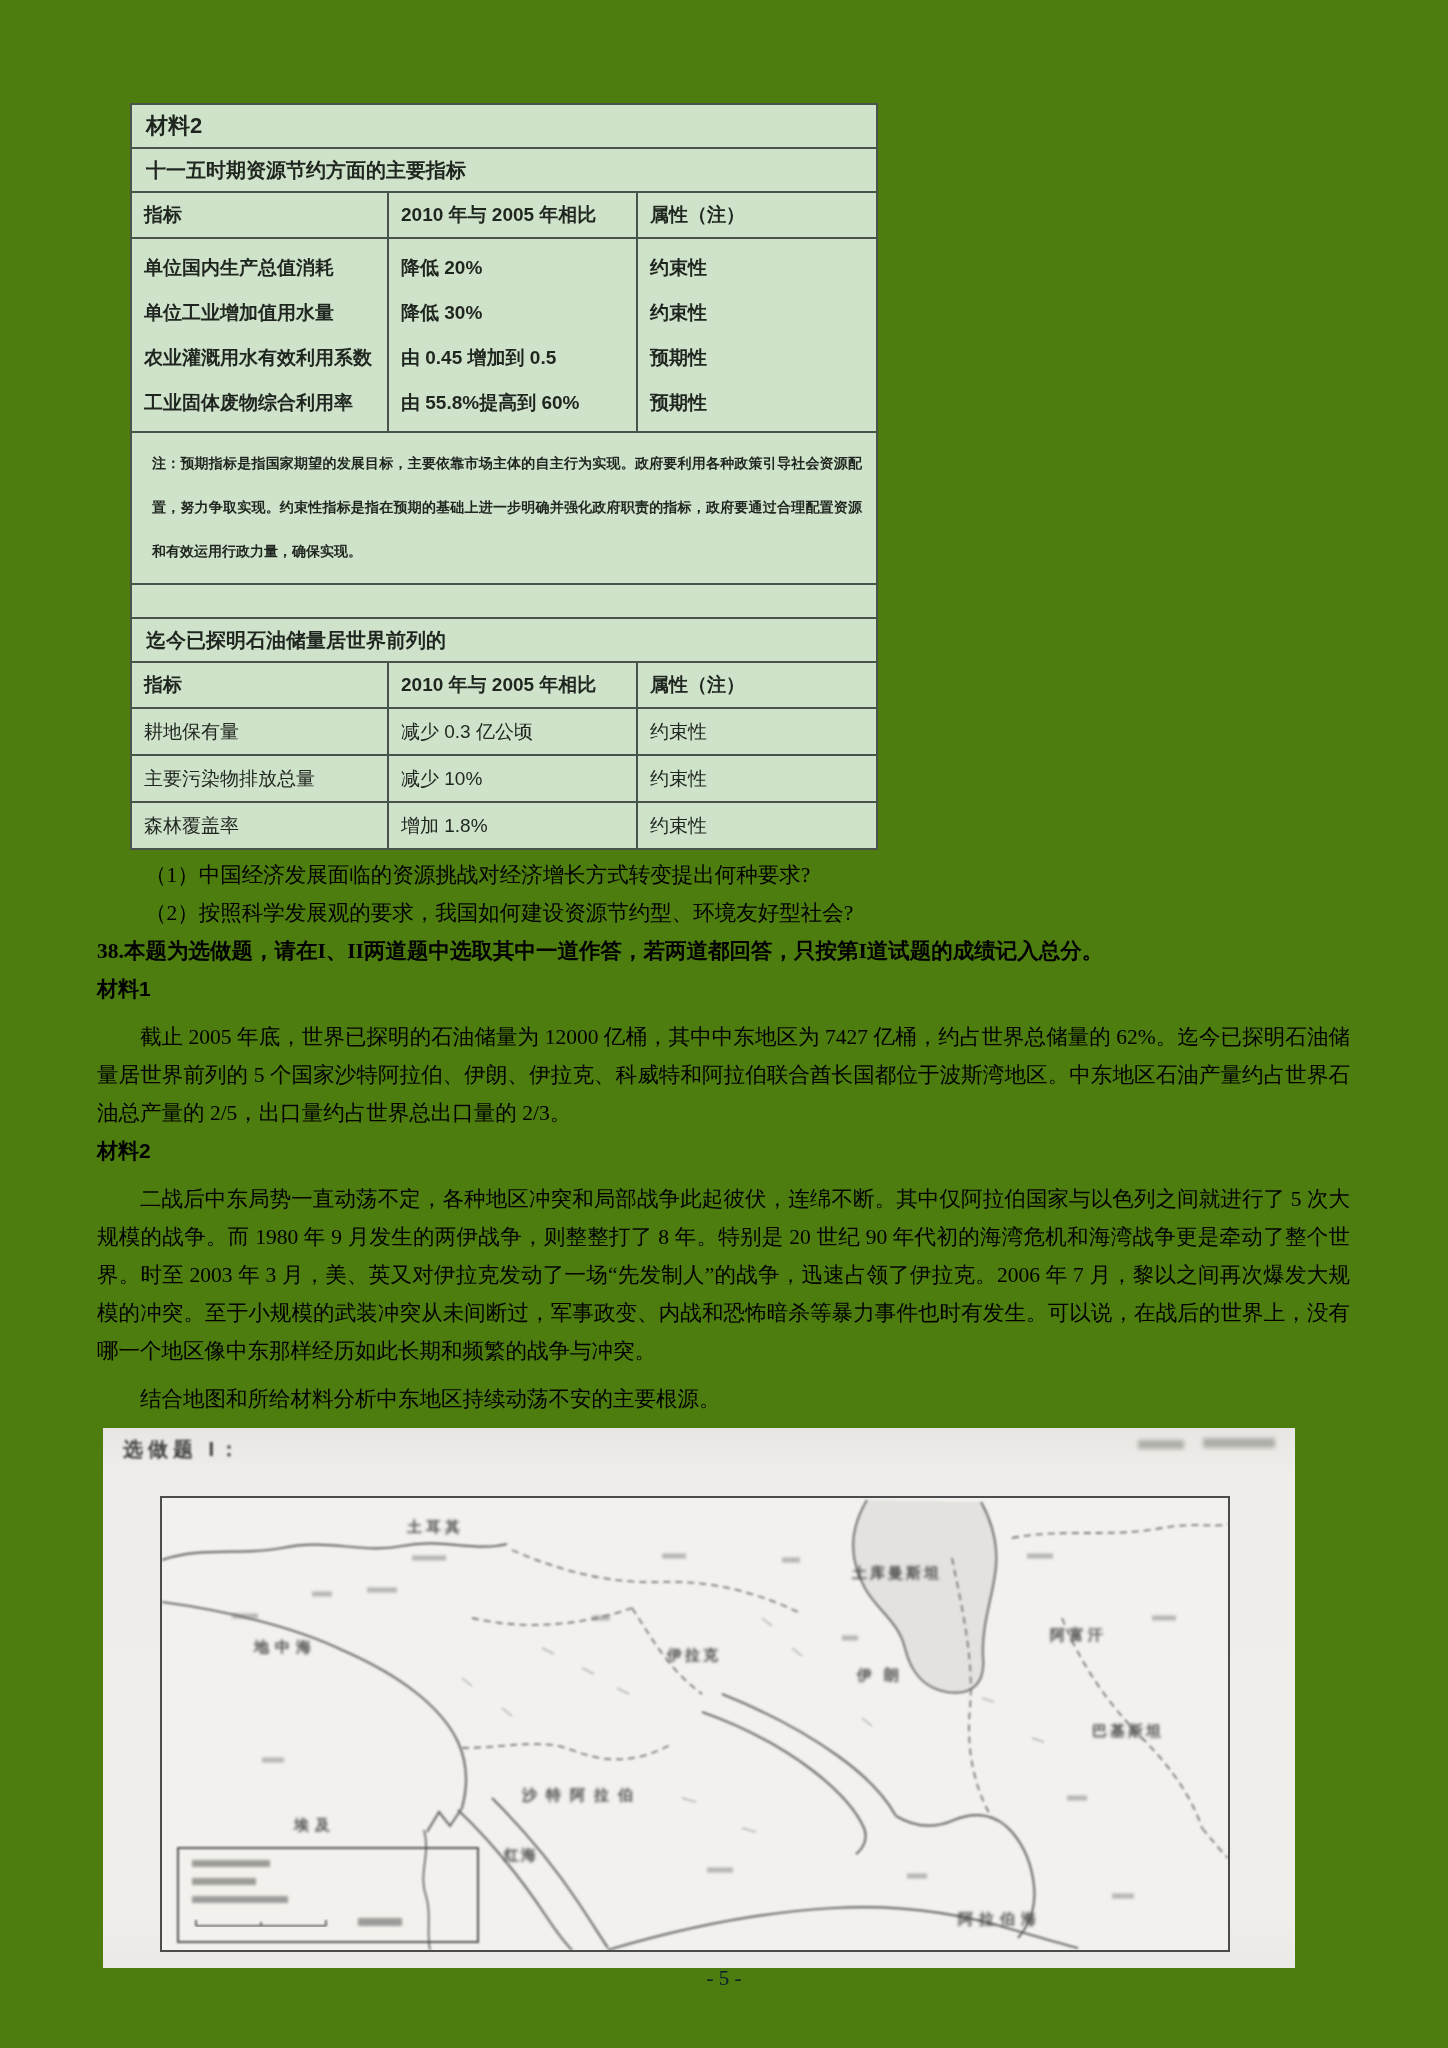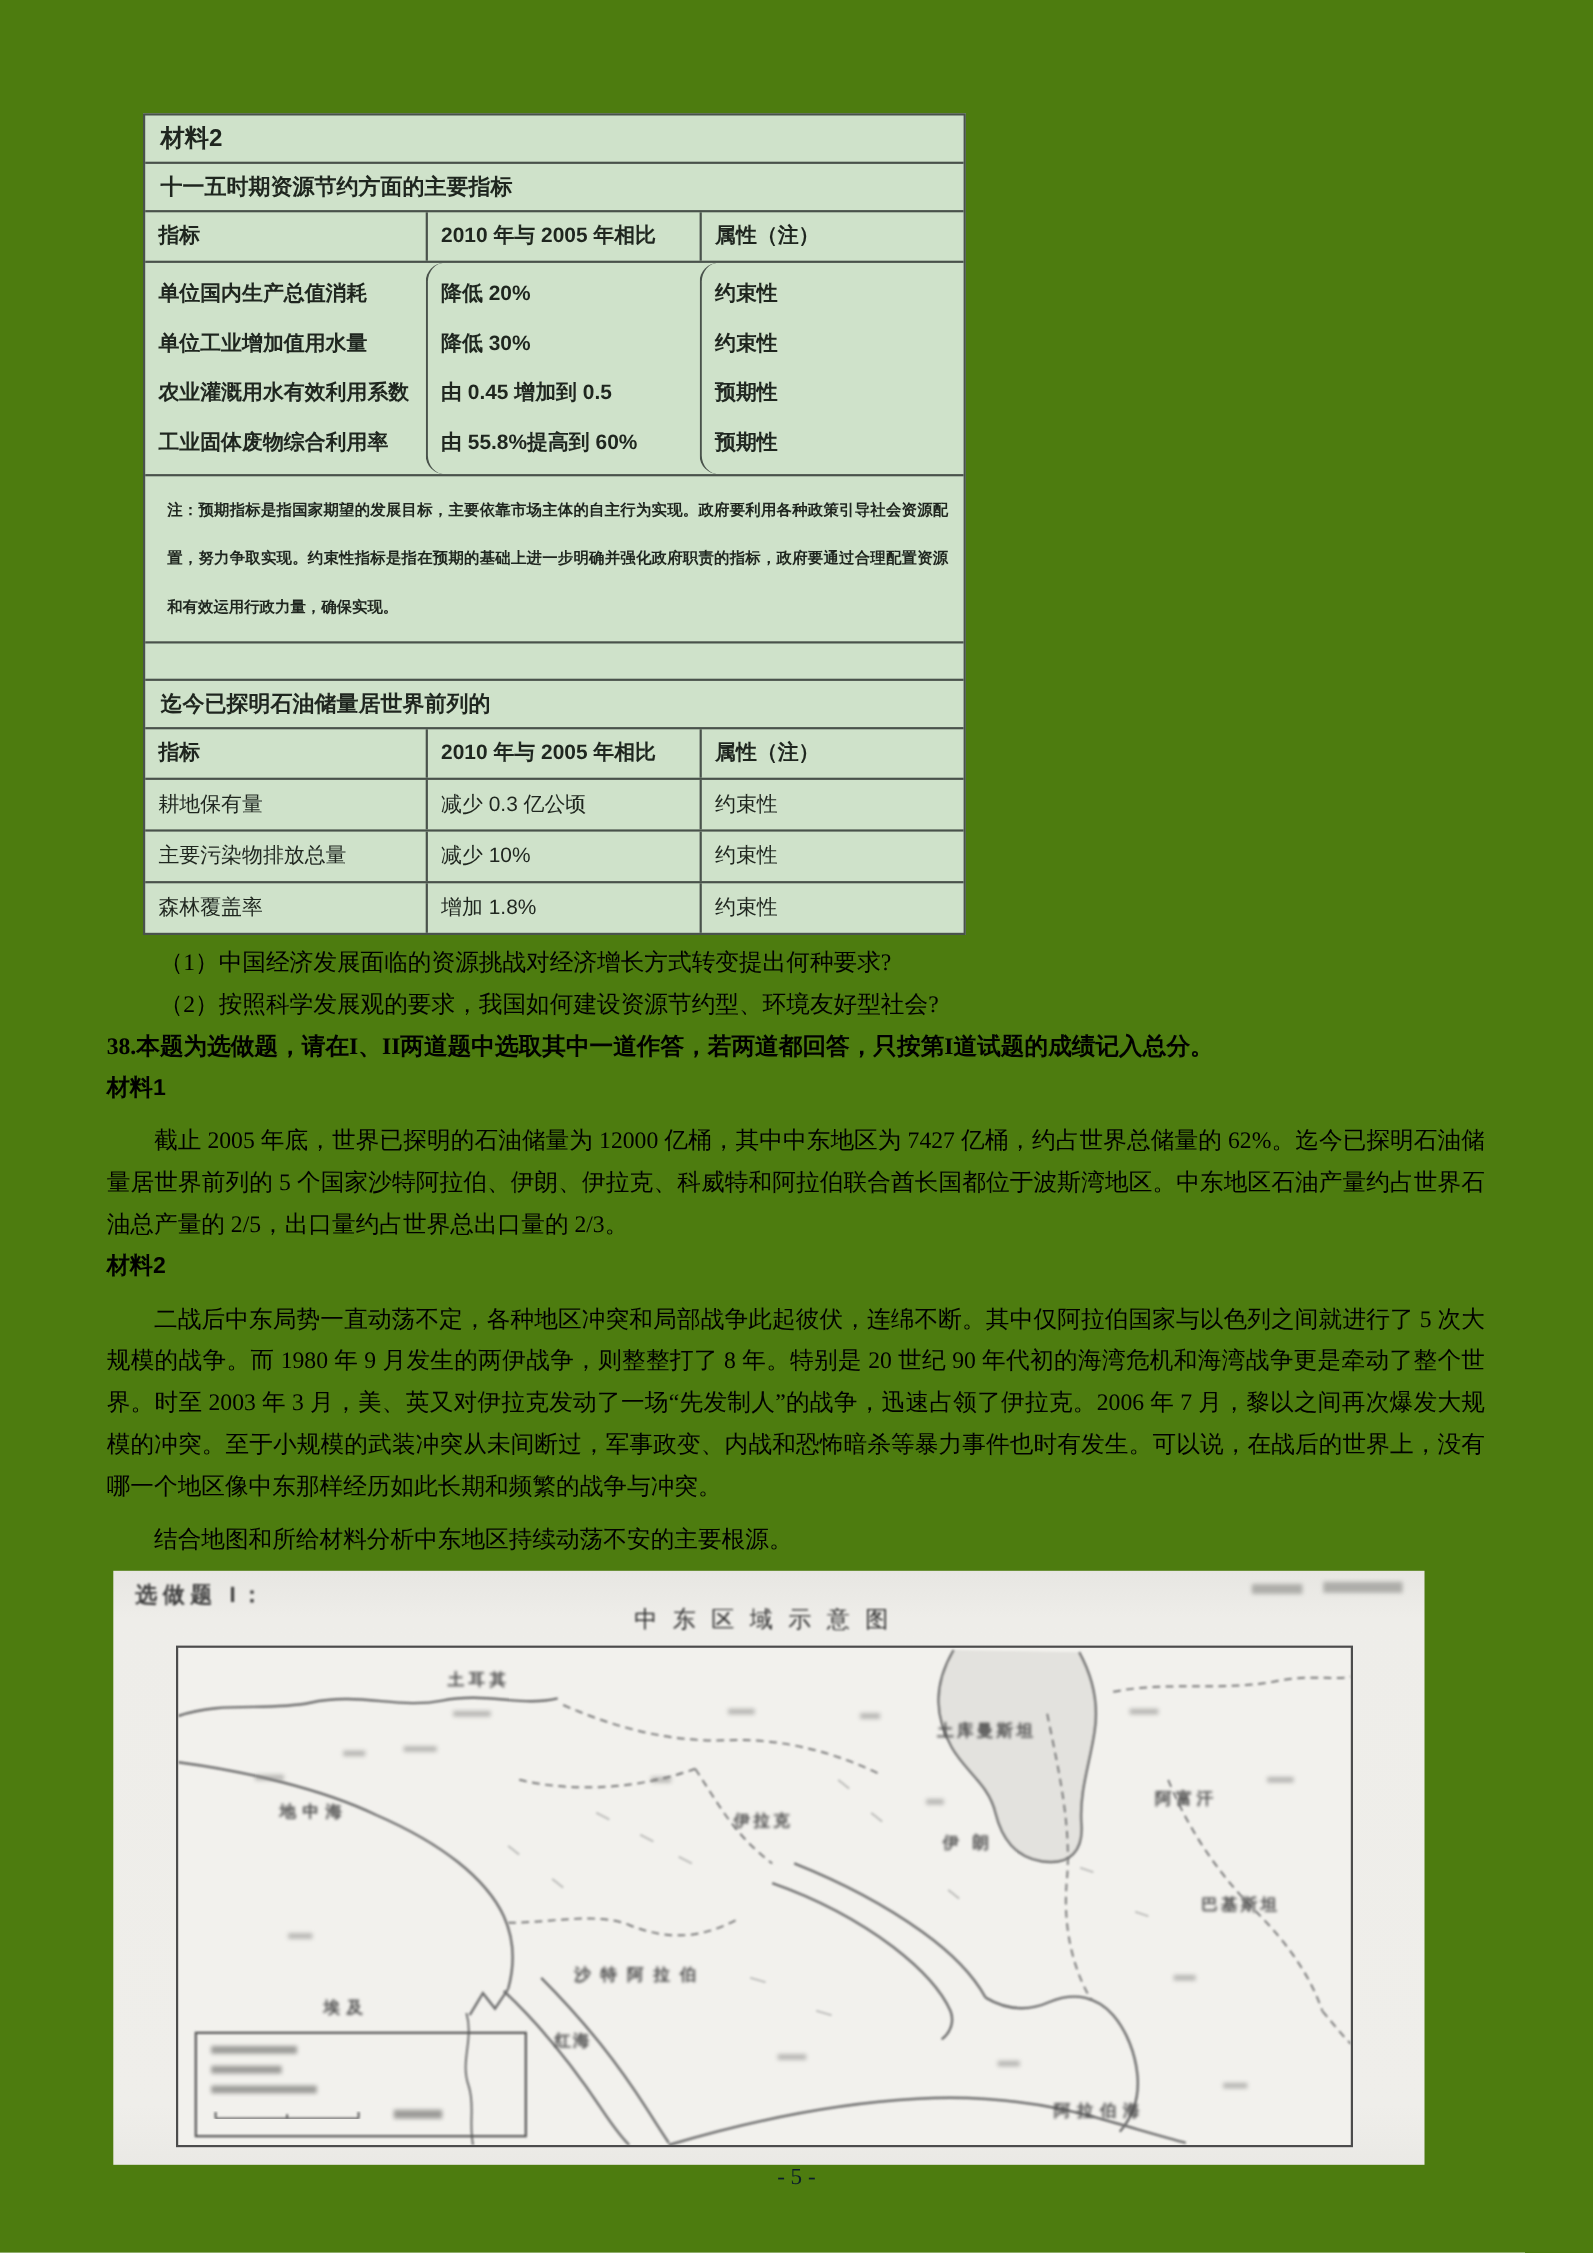--- a/index.html
+++ b/index.html
@@ -14,21 +14,21 @@
     box-sizing:border-box;
   }
   .t-row{border-bottom:2px solid #49524b;box-sizing:border-box;}
   .t-row:last-child{border-bottom:none;}
   .row-label{padding:8px 14px;font-size:22px;line-height:26px;font-weight:700;}
   .row-title{padding:9px 14px;font-size:20px;line-height:24px;font-weight:700;}
   .grid3{display:grid;grid-template-columns:255px 249px 1fr;}
   .grid3 .c{box-sizing:border-box;}
   .grid3 .c + .c{border-left:2px solid #49524b;}
   .row-head .c{padding:10px 12px;font-size:19px;line-height:24px;font-weight:700;}
-  .block .c{padding:6px 12px;border-radius:17px;}
+  .block .c{padding:6px 12px;}
   .block .line{line-height:45px;font-size:19px;font-weight:700;white-space:nowrap;}
   .row-note{padding:8px 14px 10px 20px;font-size:14px;line-height:44px;font-weight:700;text-align:justify;}
   .row-empty{height:34px;}
   .rowdata .c{padding:0 12px;line-height:45px;font-size:19px;font-weight:400;white-space:nowrap;}
 
   
   .textblock{position:absolute;left:97px;top:856px;width:1253px;font-size:21.5px;line-height:38px;}
   .qline{padding-left:48px;}
   .boldline{font-weight:700;}
   .mat-head{font-weight:700;font-family:"Liberation Sans",sans-serif;font-size:21px;}
@@ -139,21 +139,20 @@
     <div class="para">截止 2005 年底，世界已探明的石油储量为 12000 亿桶，其中中东地区为 7427 亿桶，约占世界总储量的 62%。迄今已探明石油储量居世界前列的 5 个国家沙特阿拉伯、伊朗、伊拉克、科威特和阿拉伯联合酋长国都位于波斯湾地区。中东地区石油产量约占世界石油总产量的 2/5，出口量约占世界总出口量的 2/3。</div>
     <div class="mat-head">材料2</div>
     <div class="para">二战后中东局势一直动荡不定，各种地区冲突和局部战争此起彼伏，连绵不断。其中仅阿拉伯国家与以色列之间就进行了 5 次大规模的战争。而 1980 年 9 月发生的两伊战争，则整整打了 8 年。特别是 20 世纪 90 年代初的海湾危机和海湾战争更是牵动了整个世界。时至 2003 年 3 月，美、英又对伊拉克发动了一场“先发制人”的战争，迅速占领了伊拉克。2006 年 7 月，黎以之间再次爆发大规模的冲突。至于小规模的武装冲突从未间断过，军事政变、内战和恐怖暗杀等暴力事件也时有发生。可以说，在战后的世界上，没有哪一个地区像中东那样经历如此长期和频繁的战争与冲突。</div>
     <div class="para">结合地图和所给材料分析中东地区持续动荡不安的主要根源。</div>
   </div>
 
   <div class="scan">
     <div class="scan-corner">选做题 I：</div>
     <div class="scan-topmark" style="left:1035px;top:12px;width:46px;height:9px;"></div>
     <div class="scan-topmark" style="left:1100px;top:10px;width:72px;height:10px;"></div>
-    <div class="map-title">中东区域示意图</div>
 
     <div class="map-frame">
       <svg viewBox="0 0 1066 452" preserveAspectRatio="none">
         <defs>
           <filter id="b1" x="-5%" y="-5%" width="110%" height="110%">
               <feGaussianBlur stdDeviation="1.1"></feGaussianBlur>
             </filter>
           <filter id="b2" x="-20%" y="-20%" width="140%" height="140%">
               <feGaussianBlur stdDeviation="1.8"></feGaussianBlur>
             </filter>

